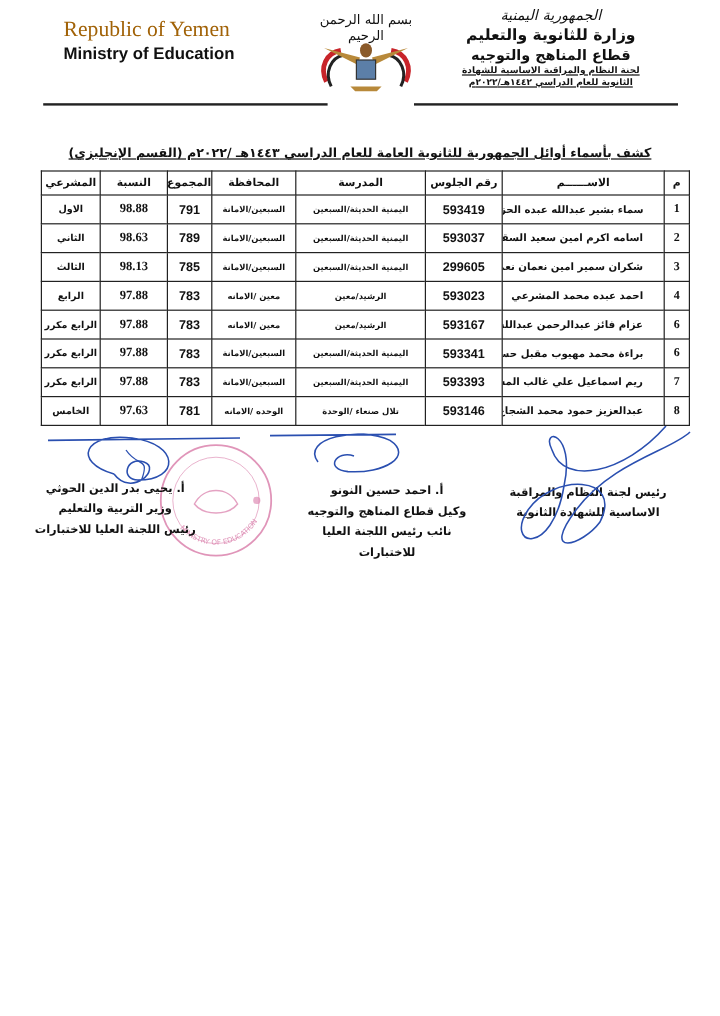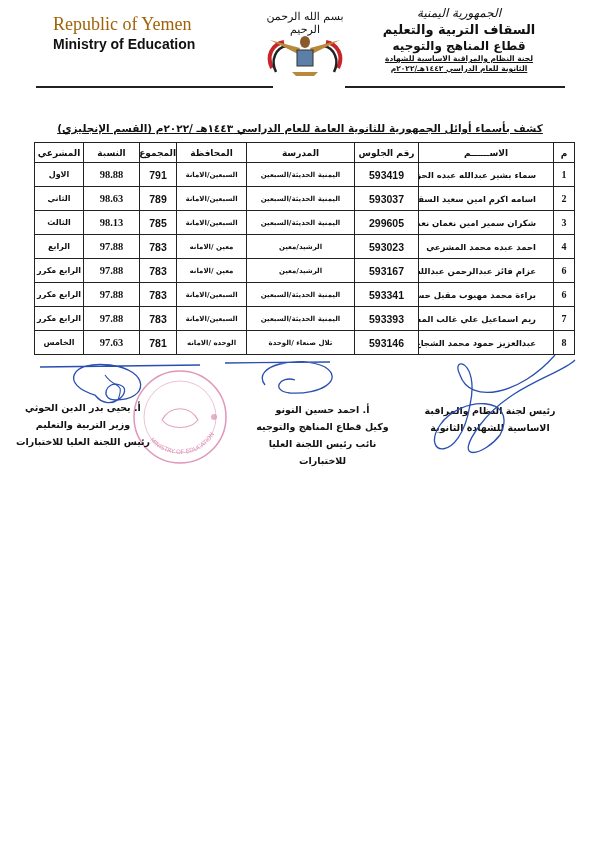--- a/index.html
+++ b/index.html
@@ -35,21 +35,21 @@
   .tbl td, .tbl th { border: 1.3px solid #222; text-align: center; padding: 0; height: 23px; font-size: 8px; font-weight: bold; white-space: nowrap; overflow: hidden; }
   .tbl th { height: 19px; font-size: 9px; }
   .tbl td.num { font-family: "Liberation Serif", serif; font-size: 10px; }
   .tbl td.seat, .tbl td.total { font-family: "Liberation Sans", sans-serif; font-size: 10.5px; }
   .tbl td.pct { font-family: "Liberation Serif", serif; font-size: 10.5px; }
   .tbl td.name { text-align: right; padding-right: 17px; font-size: 8.5px; }
   .tbl td.gov, .tbl td.school { font-size: 7px; }
 
   
   .sig { text-align: center; direction: rtl; font-weight: bold; font-size: 9.5px; line-height: 17px; }
-  .sig-left { left: 8px; top: 399px; width: 150px; }
+  .sig-left { left: 21px; top: 399px; width: 150px; }
   .sig-mid { left: 245px; top: 401px; width: 155px; }
   .sig-right { left: 420px; top: 402px; width: 140px; }
 
   .stamp { left: 130px; top: 365px; width: 100px; height: 105px; }
   .pen { left: 0; top: 355px; width: 600px; height: 120px; pointer-events: none; }
 </style>
 </head>
 <body>
 
 <div class="abs en-title">Republic of Yemen</div>
@@ -63,21 +63,21 @@
   <path d="M72 44 C 78 32, 72 20, 62 18" fill="none" stroke="#222" stroke-width="2.5"></path>
   <path d="M8 12 L 38 20 L 36 26 Z" fill="#b8893a"></path>
   <path d="M78 12 L 48 20 L 50 26 Z" fill="#b8893a"></path>
   <ellipse cx="43" cy="14" rx="5" ry="6" fill="#8a5a2a"></ellipse>
   <rect x="35" y="22" width="16" height="16" fill="#5c7fa8" stroke="#333" stroke-width="1"></rect>
   <path d="M30 44 L 56 44 L 52 48 L 34 48 Z" fill="#b8893a"></path>
 </svg>
 
 <div class="abs ar-head">
   <div class="l1">الجمهورية اليمنية</div>
-  <div class="l2">السقاف التربية والتعليم</div>
+  <div class="l2">وزارة للثانوية والتعليم</div>
   <div class="l3">قطاع المناهج والتوجيه</div>
   <div class="l4">لجنة النظام والمراقبة الاساسية للشهادة</div>
   <div class="l5">الثانوية للعام الدراسي ١٤٤٢هـ/٢٠٢٢م</div>
 </div>
 
 <div class="abs header-rule"></div>
 <div class="abs header-rule2"></div>
 
 <div class="abs doc-title">كشف بأسماء أوائل الجمهورية للثانوية العامة للعام الدراسي ١٤٤٣هـ /٢٠٢٢م (القسم الإنجليزي)</div>
 

